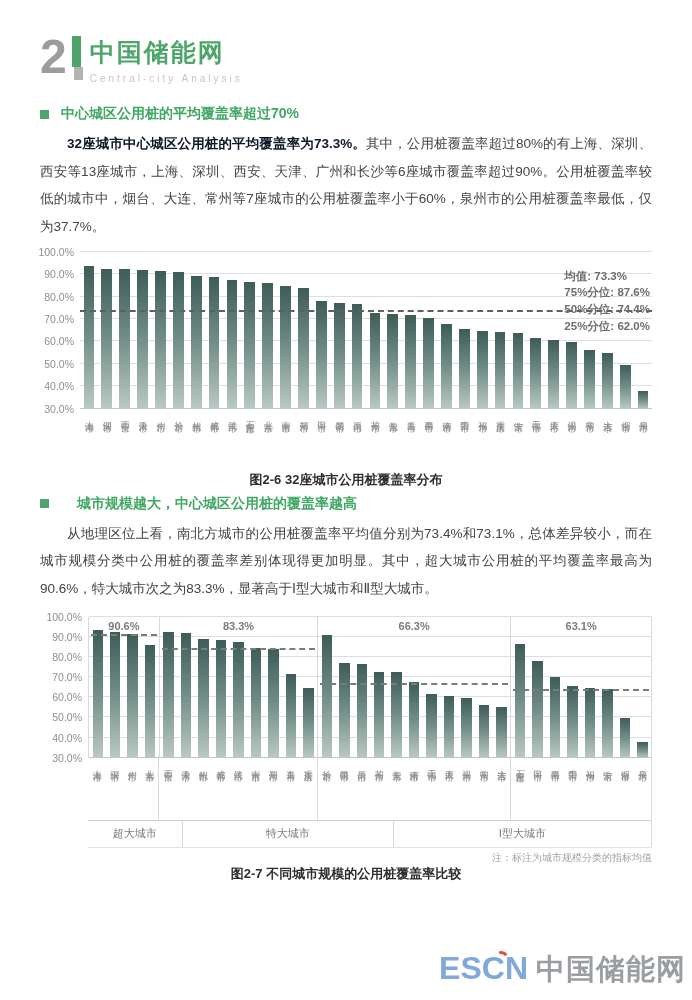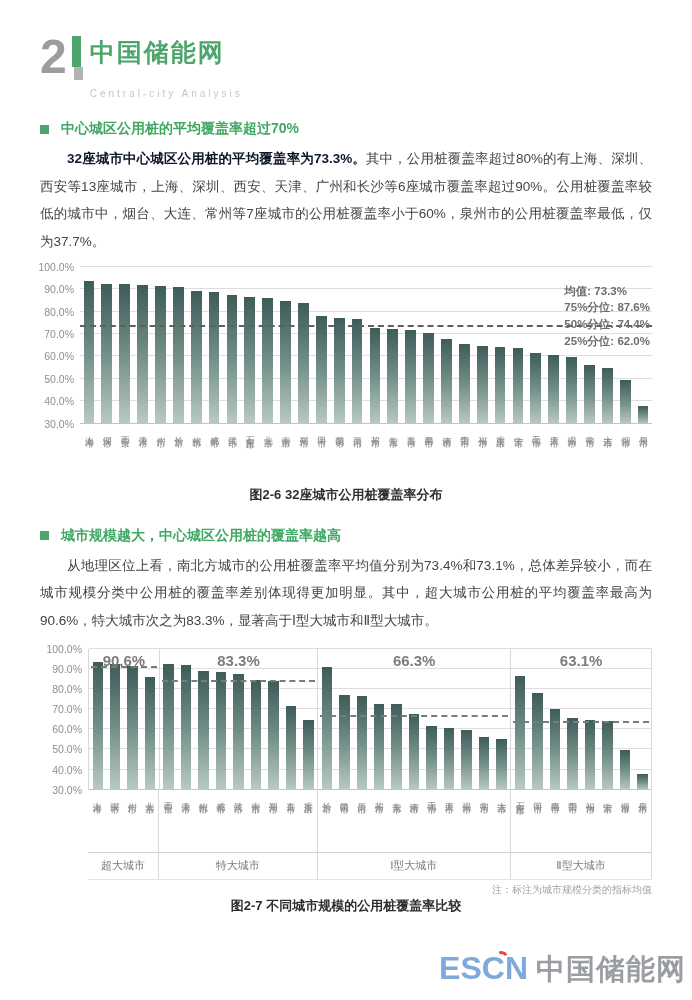--- a/index.html
+++ b/index.html
@@ -11,21 +11,21 @@
   .content { padding:34px 40px 0 40px; }
 
   
   .hdr { display:flex; align-items:flex-start; }
   .hdr-num { font-size:48px; font-weight:700; color:#9c9c9c; line-height:0.95; }
   .hdr-bars { display:flex; flex-direction:column; margin:2px 7px 0 5px; }
   .hdr-bar-green { width:9px; height:31px; background:#4da56b; }
   .hdr-bar-gray { width:9px; height:13px; background:#b3b3b3; margin-left:2px; }
   .hdr-titles { padding-top:2px; }
   .hdr-title { font-size:25px; font-weight:700; color:#4da56b; letter-spacing:2px; }
-  .hdr-sub { font-size:10px; color:#c3c7c4; letter-spacing:3px; margin-top:19px; }
+  .hdr-sub { font-size:10px; color:#c3c7c4; letter-spacing:3px; margin-top:4px; }
 
   .section-no { margin-top:17px; font-size:16px; font-weight:700; color:#4da56b; }
 
   .bullet-row { margin-top:21px; display:flex; align-items:center; }
   .bullet-sq { width:9px; height:9px; background:#4da56b; margin-right:12px; flex:none; }
   .bullet-txt { font-size:14px; font-weight:700; color:#3fa863; }
 
   .para { margin-top:7px; font-size:13.5px; line-height:2.05; text-align:justify;
           text-indent:2em; color:#444; }
   .para b { color:#0f172a; }
@@ -50,21 +50,21 @@
   .xlab { flex:1; display:flex; justify-content:center; padding-top:5px; }
   .xlab span { writing-mode:vertical-rl; text-orientation:upright; font-size:9px;
                color:#8c8c8c; letter-spacing:1px; line-height:1; }
   .caption { text-align:center; font-size:13px; font-weight:700; color:#2e2e2e; }
 
   
   .plot2 { border-left:1px solid #d9d9d9; }
   .g-plot { position:relative; display:flex; align-items:flex-end; height:100%; border-right:1px solid #d9d9d9; }
   .g-dash { position:absolute; left:2px; right:2px; border-top:2px dashed #7b7b7b; }
   .g-mean { position:absolute; top:3px; left:0; right:0; text-align:center;
-            font-size:15px; font-weight:600; color:#7c7c7c; }
+            font-size:11px; font-weight:600; color:#7c7c7c; }
   .g-cities { display:flex; border-right:1px solid #d9d9d9; }
   .grp-row { display:flex; border-top:1px solid #cfcfcf; border-bottom:1px solid #e3e3e3; }
   .grp-cell { border-right:1px solid #d9d9d9; text-align:center; font-size:11px;
               color:#7c7c7c; padding:5px 0 6px 0; }
   .note { margin-top:3px; text-align:right; font-size:10px; color:#a3a3a3; }
 
   
   .footer { position:absolute; right:6px; bottom:10px; display:flex; align-items:baseline; }
   .escn { font-size:32px; font-weight:800; color:#7fa9da; letter-spacing:0px; position:relative; }
   .c-wrap { position:relative; display:inline-block; }
@@ -323,21 +323,21 @@
             <span>烟台市</span>
           </div>
           <div class="xlab">
             <span>泉州市</span>
           </div>
         </div>
     </div>
     <div class="caption" style="margin-top:6px;">图2-6  32座城市公用桩覆盖率分布</div>
   </div>
 
-  <div class="bullet-row" style="margin-top:23px;">
+  <div class="bullet-row" style="margin-top:6px;gap:16px;">
     <span class="bullet-sq"></span>
     <span class="bullet-txt">城市规模越大，中心城区公用桩的覆盖率越高</span>
   </div>
 
   <p class="para">从地理区位上看，南北方城市的公用桩覆盖率平均值分别为73.4%和73.1%，总体差异较小，而在城市规模分类中公用桩的覆盖率差别体现得更加明显。其中，超大城市公用桩的平均覆盖率最高为90.6%，特大城市次之为83.3%，显著高于Ⅰ型大城市和Ⅱ型大城市。</p>
 
   <div class="chart" style="margin-top:14px;" id="chart2">
     <div class="plot-row">
       <div class="ycol" id="c2-ycol" style="width:48px;height:141px;">
           <span class="ylab" style="bottom: 141px;">100.0%</span>
@@ -582,21 +582,20 @@
             </div>
           </div>
         </div>
     </div>
     <div class="xrow">
       <div class="xcol-spacer" style="width:48px;"></div>
       <div class="grp-row" id="c2-groups" style="flex:1;justify-content:flex-end;">
           <div class="grp-cell" style="flex: 4 1 0%;">超大城市</div>
           <div class="grp-cell" style="flex: 9 1 0%;">特大城市</div>
           <div class="grp-cell" style="flex: 11 1 0%;">Ⅰ型大城市</div>
-          <div class="grp-cell" style="flex: 8 1 0%;">Ⅱ型大城市</div>
         </div>
     </div>
     <div class="note">注：标注为城市规模分类的指标均值</div>
     <div class="caption">图2-7 不同城市规模的公用桩覆盖率比较</div>
   </div>
 
 </div>
 
 <div class="footer">
   <div class="escn"><span>ES</span><span class="c-wrap">C<i class="c-accent"></i></span><span>N</span></div>

